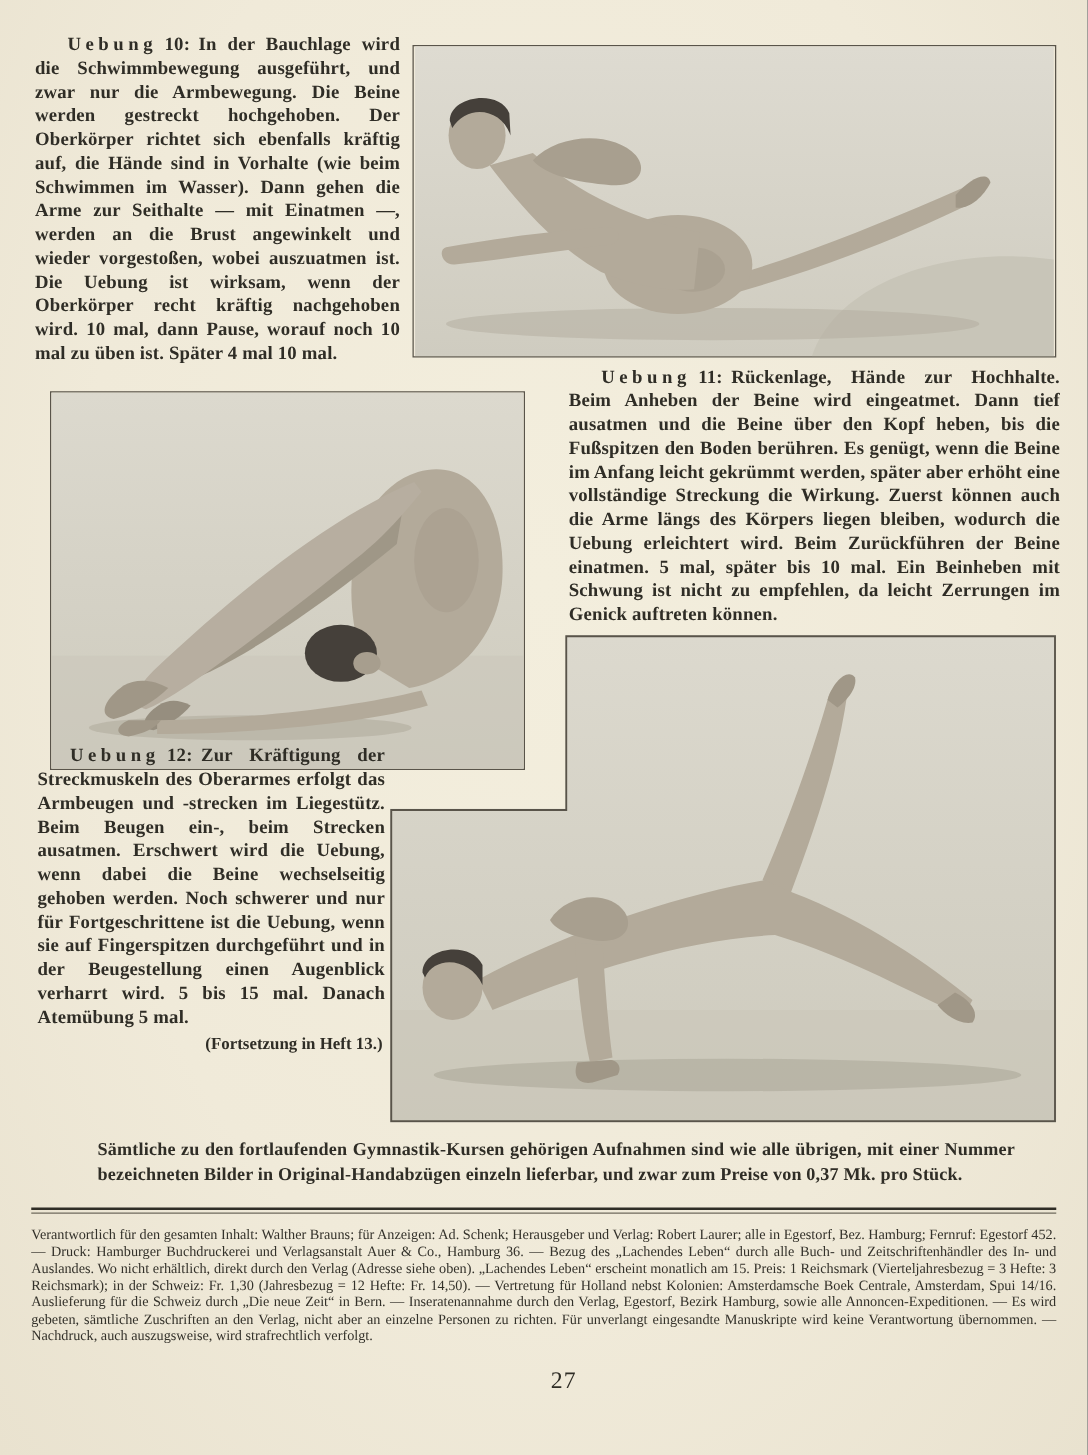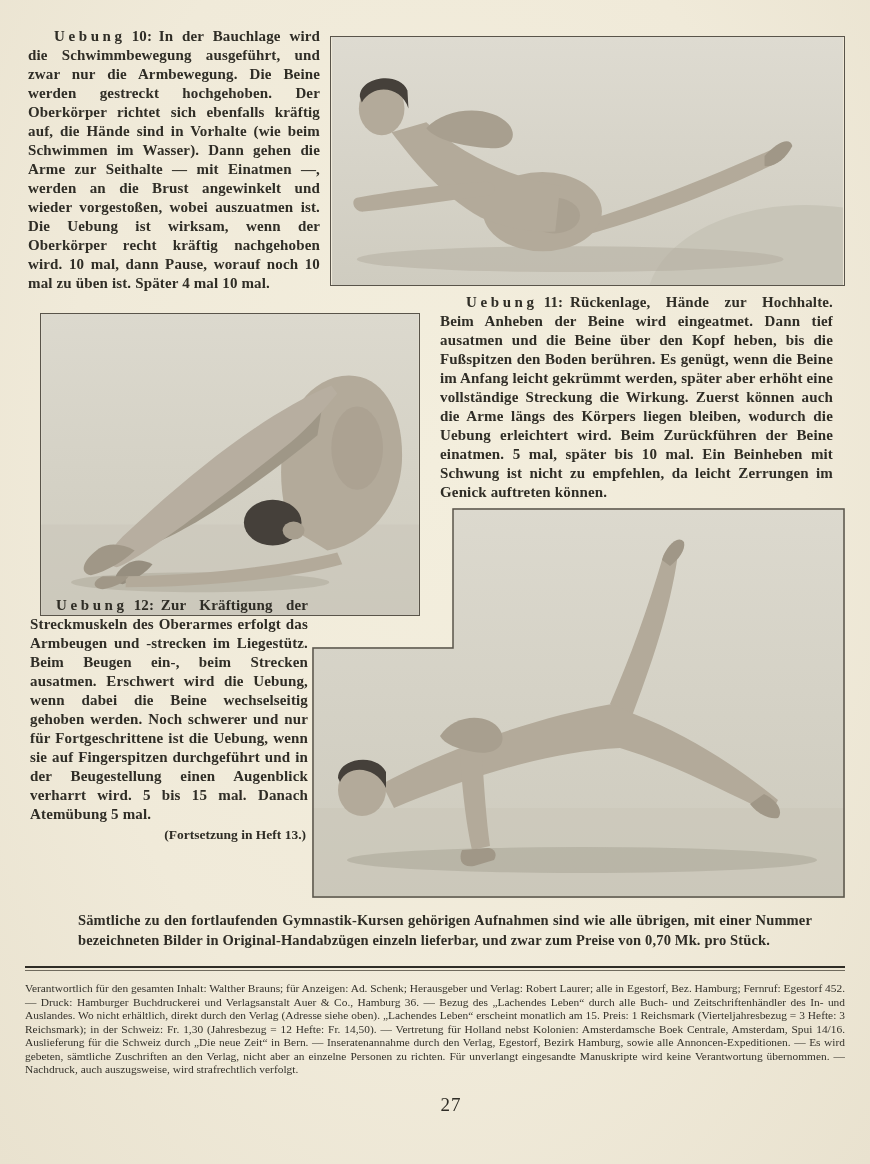--- a/index.html
+++ b/index.html
@@ -16,21 +16,21 @@
   }
   .para{
     margin:0; text-align:justify; font-weight:700;
     font-size:15px; line-height:19px; letter-spacing:.01em;
   }
   .indent{text-indent:26px;}
   .sperr{letter-spacing:.24em; margin-right:.4em;}
   .hnum{margin-right:.45em;}
   .abs{position:absolute;}
   .col-left-top{left:28px; top:27px; width:292px;}
-  .uebung11{left:440px; top:293px; width:393px;}
+  .uebung11{left:455px; top:293px; width:393px;}
   .col-left-bottom{left:30px; top:596px; width:278px;}
   .continuation{
     display:block; text-align:right; font-size:13.5px; font-weight:700;
     margin:2px 2px 4px 0; line-height:17px;
   }
   .next-issue{margin-top:4px;}
   .photo{
     position:absolute; border:1px solid var(--frame);
     box-shadow:0 0 0 1px rgba(240,234,217,.6) inset;
   }
@@ -144,21 +144,21 @@
           <path d="M148,246 C150,280 154,316 160,342 L178,338 C174,310 172,276 170,248 Z" fill="#b3aa9a"></path>
           <path d="M150,342 C146,352 150,360 162,358 L182,352 C186,346 182,340 176,340 Z" fill="#a09787"></path>
           <ellipse cx="50" cy="282" rx="24" ry="26" fill="#b3aa9a"></ellipse>
           <path d="M26,270 C26,250 64,244 74,264 L74,280 C64,258 36,256 28,274 Z" fill="#45403a"></path>
         </g>
       </g>
       <path d="M141,1 H532 V389 H1 V140 H141 Z" fill="none" stroke="#59544a" stroke-width="1.5"></path>
     </svg>
   </figure>
 
-  <p class="para abs purchase">Sämtliche zu den fortlaufenden Gymnastik-Kursen gehörigen Aufnahmen sind wie alle übrigen, mit einer Nummer bezeichneten Bilder in Original-Handabzügen einzeln lieferbar, und zwar zum Preise von 0,70 Mk. pro Stück.</p>
+  <p class="para abs purchase">Sämtliche zu den fortlaufenden Gymnastik-Kursen gehörigen Aufnahmen sind wie alle übrigen, mit einer Nummer bezeichneten Bilder in Original-Handabzügen einzeln lieferbar, und zwar zum Preise von 0,37 Mk. pro Stück.</p>
 
   <div class="abs rule"></div>
 
   <p class="abs imprint">Verantwortlich für den gesamten Inhalt: Walther Brauns; für Anzeigen: Ad. Schenk; Herausgeber und Verlag: Robert Laurer; alle in Egestorf, Bez. Hamburg; Fernruf: Egestorf 452. — Druck: Hamburger Buchdruckerei und Verlagsanstalt Auer &amp; Co., Hamburg 36. — Bezug des „Lachendes Leben“ durch alle Buch- und Zeitschriftenhändler des In- und Auslandes. Wo nicht erhältlich, direkt durch den Verlag (Adresse siehe oben). „Lachendes Leben“ erscheint monatlich am 15. Preis: 1 Reichsmark (Vierteljahresbezug = 3 Hefte: 3 Reichsmark); in der Schweiz: Fr. 1,30 (Jahresbezug = 12 Hefte: Fr. 14,50). — Vertretung für Holland nebst Kolonien: Amsterdamsche Boek Centrale, Amsterdam, Spui 14/16. Auslieferung für die Schweiz durch „Die neue Zeit“ in Bern. — Inseratenannahme durch den Verlag, Egestorf, Bezirk Hamburg, sowie alle Annoncen-Expeditionen. — Es wird gebeten, sämtliche Zuschriften an den Verlag, nicht aber an einzelne Personen zu richten. Für unverlangt eingesandte Manuskripte wird keine Verantwortung übernommen. — Nachdruck, auch auszugsweise, wird strafrechtlich verfolgt.</p>
 
   <div class="abs pagenum">27</div>
 
 </div>
 
 </body></html>

